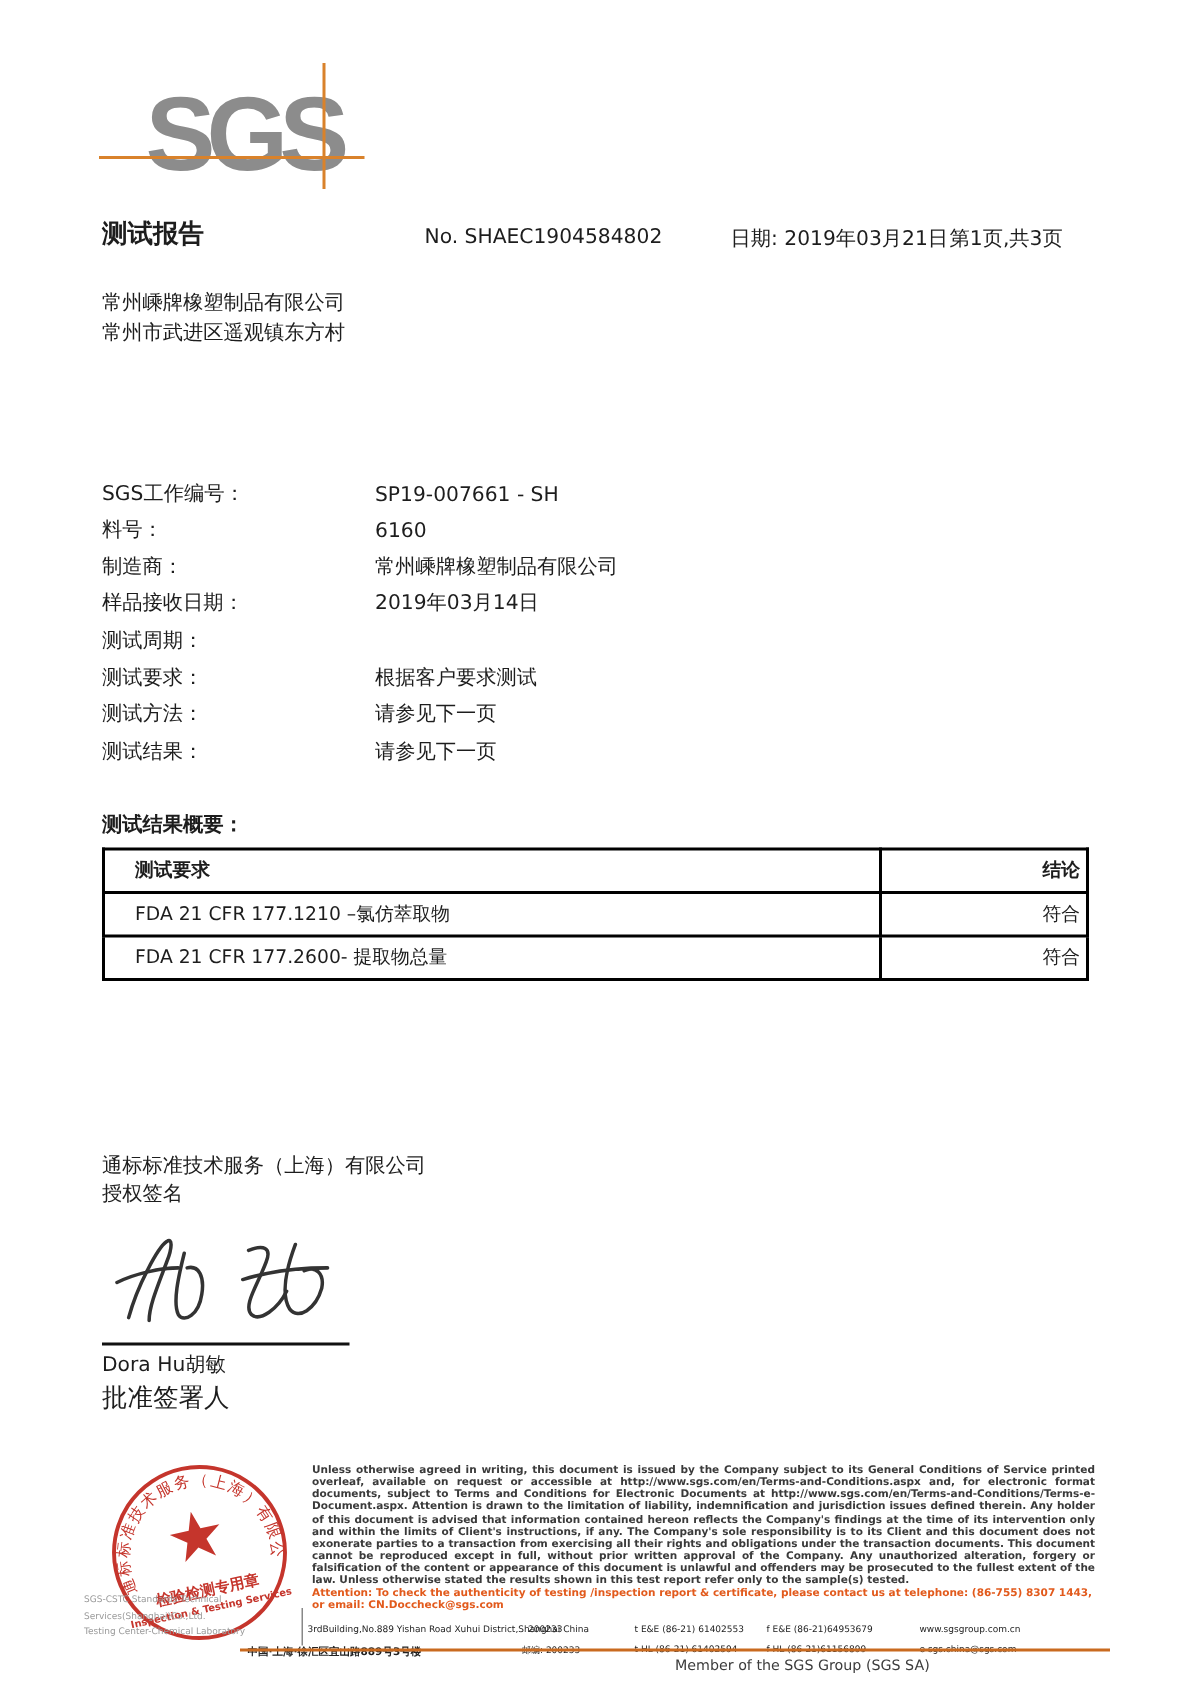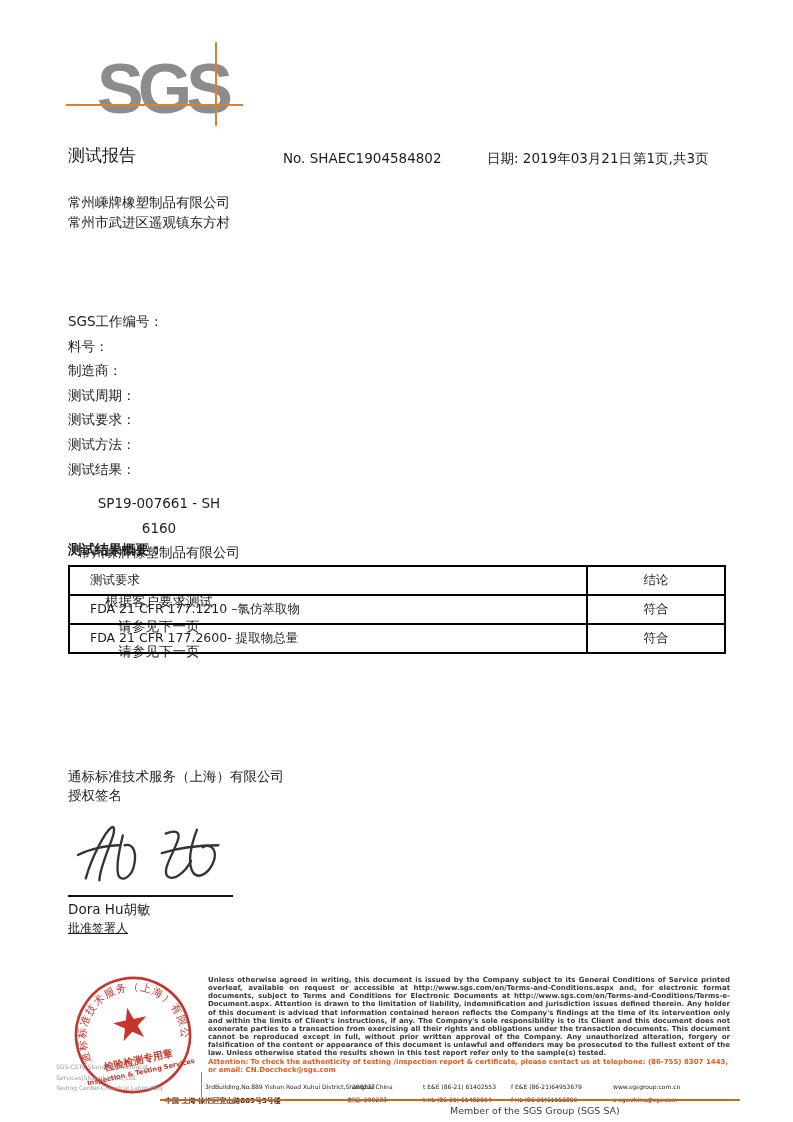--- a/index.html
+++ b/index.html
@@ -6,50 +6,50 @@
   .page{position:relative;width:793px;height:1122px;background:#ffffff;overflow:hidden;
         font-family:"DejaVu Sans","Liberation Sans",sans-serif;color:#1d1d1d;}
 
   
   .logo-text{position:absolute;left:97px;top:34px;font-size:70px;line-height:70px;font-weight:bold;
              color:#8c8c8c;letter-spacing:-6px;font-family:"Liberation Sans",sans-serif;margin-top:20px;}
   .logo-hline{position:absolute;left:66px;top:104px;width:177px;height:2px;background:#d9822b;}
   .logo-vline{position:absolute;left:215px;top:42px;width:2px;height:84px;background:#d9822b;}
 
   
-  .hdr-title{position:absolute;left:68px;top:144px;font-size:17px;font-weight:normal;}
+  .hdr-title{position:absolute;left:68px;top:144px;font-size:17px;font-weight:bold;}
   .hdr-no{position:absolute;left:283px;top:150px;font-size:13.5px;}
   .hdr-date{position:absolute;left:487px;top:150px;font-size:13.5px;}
   .hdr-pages{position:absolute;left:633px;top:150px;font-size:13.5px;}
 
   
   .applicant{position:absolute;left:68px;top:193px;font-size:13.5px;line-height:19.5px;}
 
   
   .statement{position:absolute;left:68px;top:292px;font-size:13.5px;}
   .fields{position:absolute;left:68px;top:313px;font-size:13.5px;}
-  .frow{display:flex;height:24.6px;align-items:center;flex-direction:column;}
+  .frow{display:flex;height:24.6px;align-items:flex-end;}
   .flabel{width:182px;flex:0 0 182px;}
 
   
   .summary-heading{position:absolute;left:68px;top:541px;font-size:13.5px;font-weight:bold;}
   .summary-table{position:absolute;left:68px;top:565px;width:658px;border-collapse:collapse;
                  font-size:12.5px;table-layout:fixed;}
   .summary-table th,.summary-table td{border:2px solid #000;height:23px;padding:2px 6px 2px 20px;
                  text-align:left;vertical-align:middle;font-weight:normal;}
-  .summary-table th{font-weight:normal;margin-top:17px;}
-  .summary-table .c2{width:128px;text-align:center;padding:2px 4px;}
+  .summary-table th{font-weight:bold;margin-top:17px;}
+  .summary-table .c2{width:128px;text-align:right;padding:2px 4px;}
 
   
   .sig-company{position:absolute;left:68px;top:768px;font-size:13.5px;}
   .sig-label{position:absolute;left:68px;top:787px;font-size:13.5px;font-family:Liberation Mono, monospace;}
   .sig-svg{position:absolute;left:70px;top:816px;}
   .sig-line{position:absolute;left:68px;top:895px;width:165px;height:2px;background:#111;}
   .sig-name{position:absolute;left:68px;top:901px;font-size:13.5px;}
-  .sig-role{position:absolute;left:68px;top:920px;font-size:12px;text-decoration:underline;}
+  .sig-role{position:absolute;left:68px;top:920px;font-size:17px;}
 
   
   .seal-svg{position:absolute;left:70px;top:972px;}
   .f-company{position:absolute;left:56px;top:1062px;width:160px;font-size:6px;line-height:10.5px;
              color:#9a9a9a;}
   .legal{position:absolute;left:208px;top:976px;width:522px;font-size:7px;line-height:8.15px;
          text-align:justify;color:#3a3a3a;font-weight:600;}
   .attention{position:absolute;left:208px;top:1058px;width:522px;font-size:7px;line-height:8.1px;
              color:#e25a1c;font-weight:bold;}
   .addr-vline{position:absolute;left:201px;top:1072px;width:1px;height:25px;background:#888;}
@@ -87,20 +87,24 @@
       <span class="flabel">SGS工作编号：</span>
       <span class="fvalue">SP19-007661 - SH</span>
     </div>
     <div class="frow">
       <span class="flabel">料号：</span>
       <span class="fvalue">6160</span>
     </div>
     <div class="frow">
       <span class="flabel">制造商：</span>
       <span class="fvalue">常州嵊牌橡塑制品有限公司</span>
+    </div>
+    <div class="frow">
+      <span class="flabel">样品接收日期：</span>
+      <span class="fvalue">2019年03月14日</span>
     </div>
     <div class="frow">
       <span class="flabel">测试周期：</span>
     </div>
     <div class="frow">
       <span class="flabel">测试要求：</span>
       <span class="fvalue">根据客户要求测试</span>
     </div>
     <div class="frow">
       <span class="flabel">测试方法：</span>

